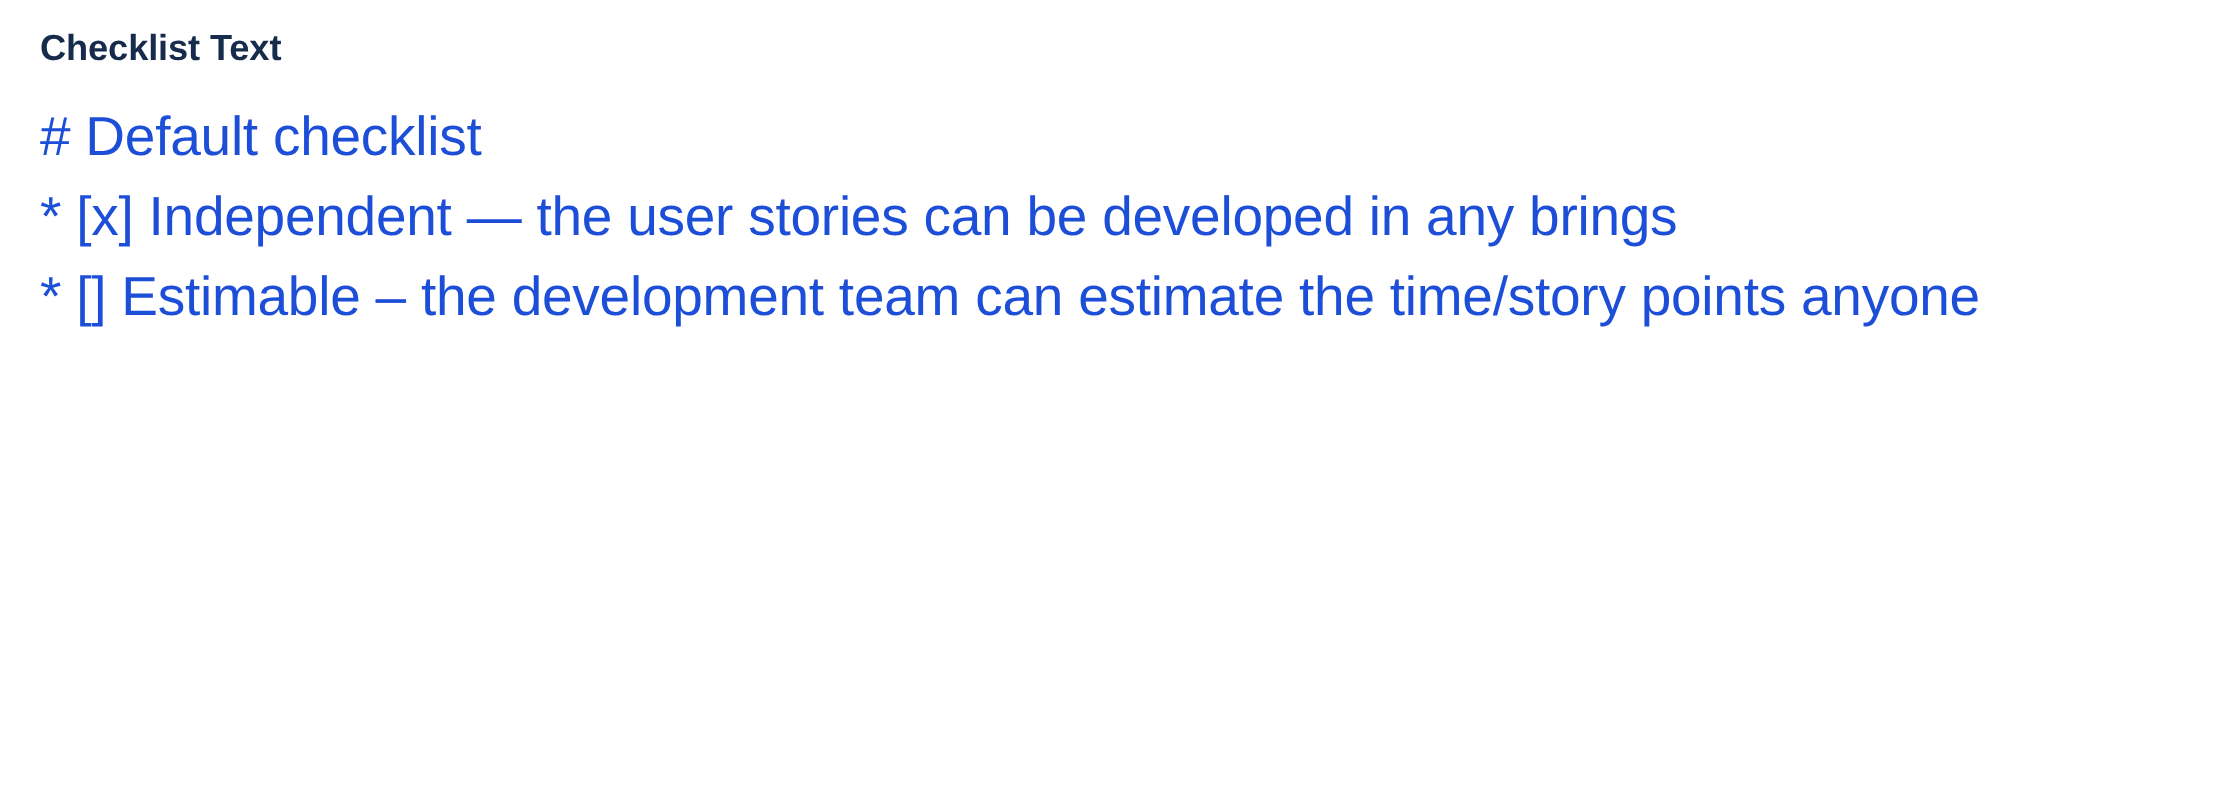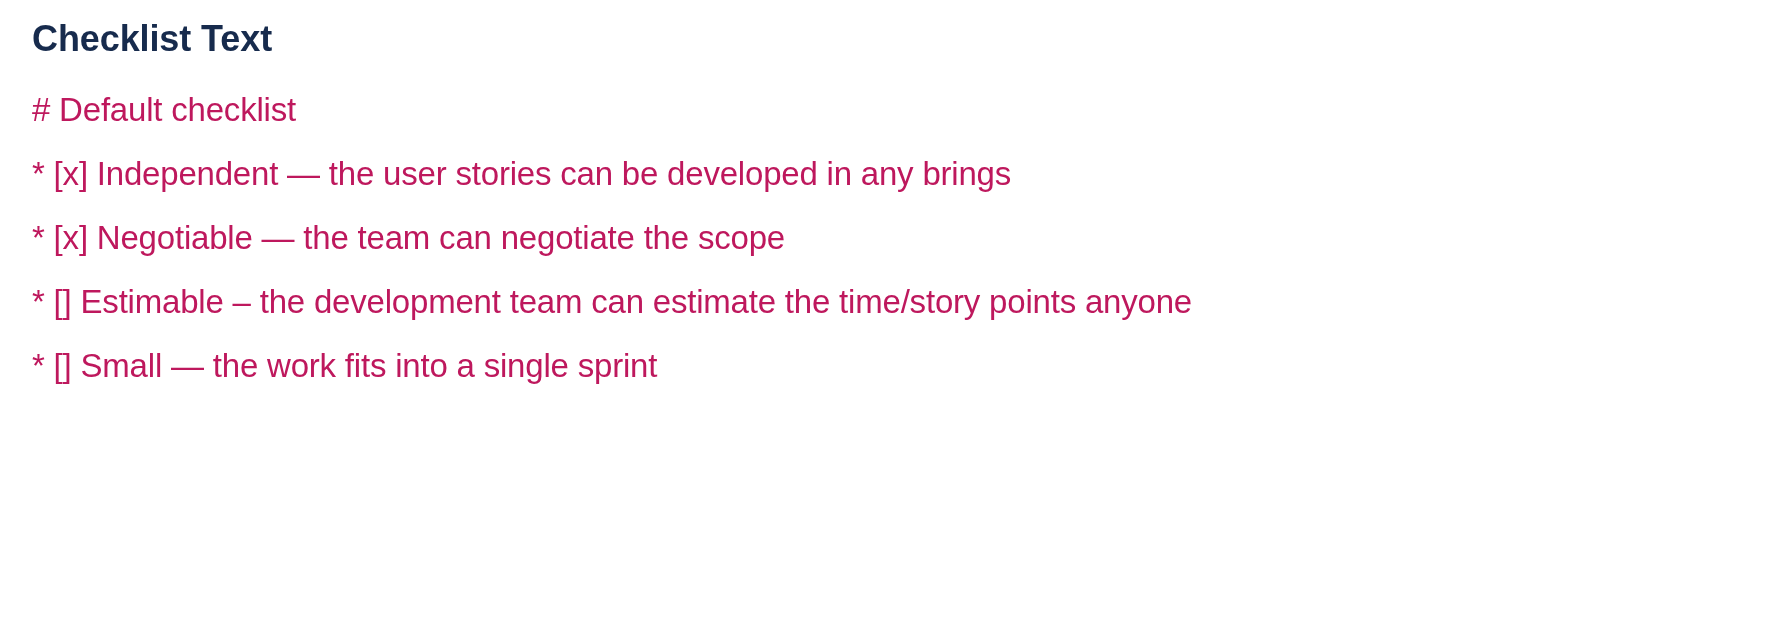--- a/index.html
+++ b/index.html
@@ -18,37 +18,37 @@
   .panel {
     box-sizing: border-box;
     width: 1772px;
     height: 644px;
     background: #ffffff;
     padding: 22px 32px 0 32px;
   }
 
   .field-label {
     color: #172B4D;
-    font-size: 36px;
+    font-size: 29px;
     font-weight: 700;
     line-height: 34px;
     letter-spacing: -0.1px;
     margin: 0 0 22px 0;
     white-space: nowrap;
   }
 
   .checklist-body {
     margin: 0;
     padding: 0;
     list-style: none;
   }
 
   .checklist-line {
-    color: #be185d;
-    font-size: 33px;
+    color: #1d4ed8;
+    font-size: 44px;
     font-weight: 400;
     line-height: 64px;
     letter-spacing: -0.2px;
     white-space: nowrap;
   }
 
   .checklist-line.heading-line {
     font-weight: 400;
   }
 </style>
@@ -58,22 +58,20 @@
 <div class="panel">
 
   <div class="field-label">Checklist Text</div>
 
   <div class="checklist-body">
 
     <div class="checklist-line heading-line"># Default checklist</div>
 
     <div class="checklist-line">* [x] Independent — the user stories can be developed in any brings</div>
 
-    <div class="checklist-line">* [x] Negotiable — the team can negotiate the scope</div>
 
 
     <div class="checklist-line">* [] Estimable – the development team can estimate the time/story points anyone</div>
 
-    <div class="checklist-line">* [] Small — the work fits into a single sprint</div>
 
 
   </div>
 </div>
 
 </body></html>

